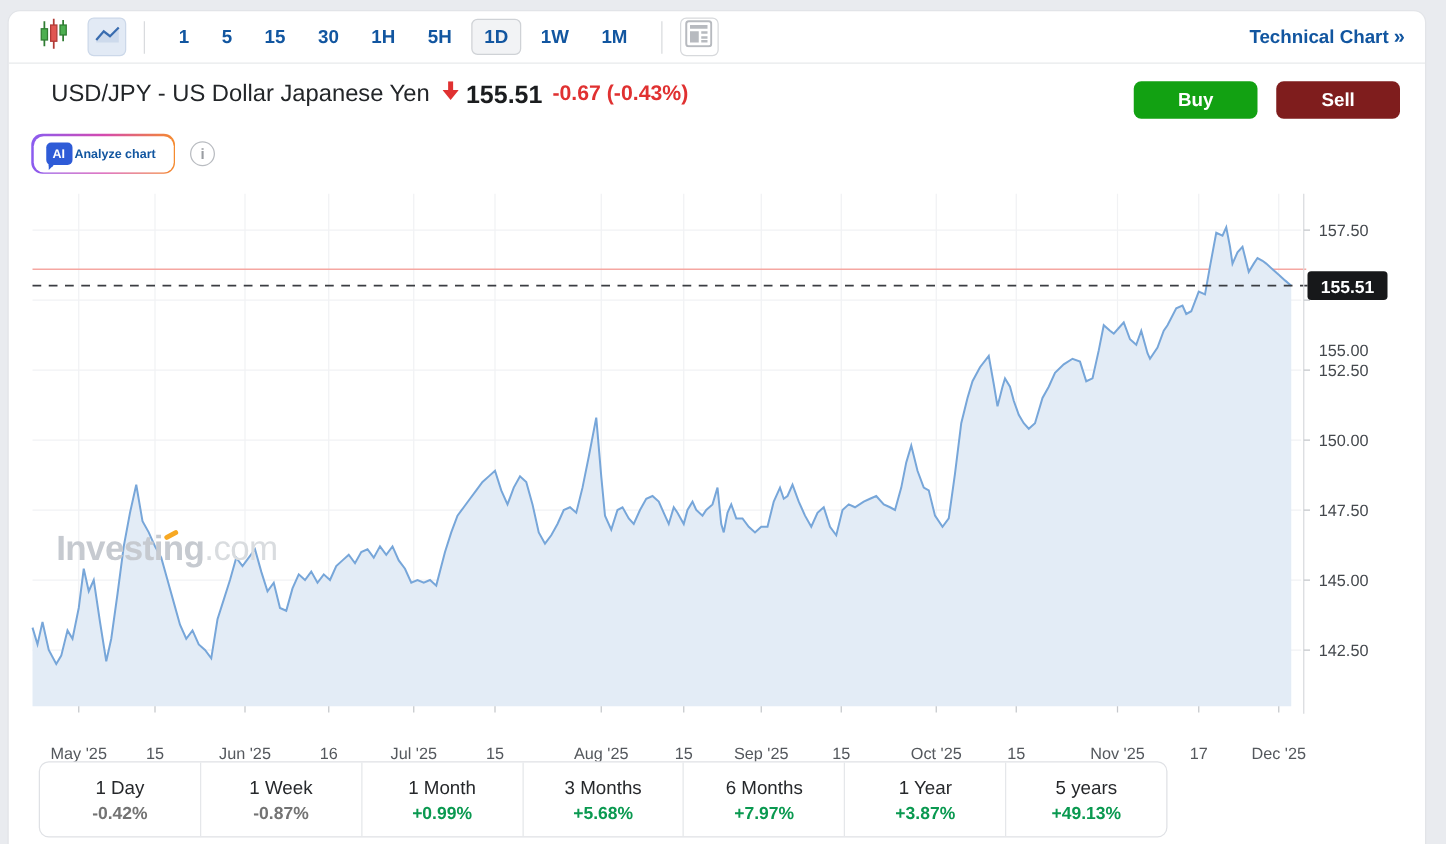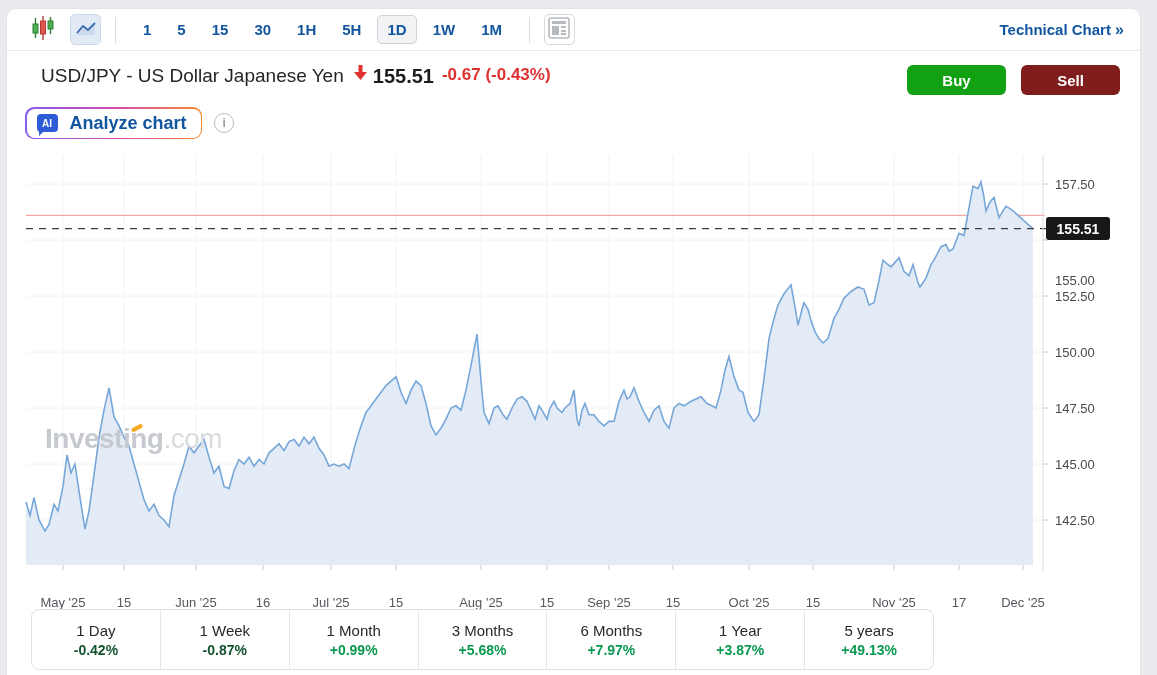--- a/index.html
+++ b/index.html
@@ -32,27 +32,27 @@
   .btn-buy,.btn-sell { width:99px; height:30px; border:none; border-radius:6px; color:#fff;
                        font-size:15px; font-weight:bold; cursor:pointer; font-family:Liberation Sans, sans-serif; }
   .btn-buy { background:#12a112; }
   .btn-sell { background:#7f1d1d; }
 
   
   .analyze-row { display:flex; align-items:center; gap:12px; padding:12px 0 0 18px; }
   .ai-btn-wrap { background:linear-gradient(90deg,#8a5cf0,#d44ab0,#f58b2e);
                  padding:1.5px; border-radius:9px; cursor:pointer; }
   .ai-btn { background:#fff; border-radius:8px; height:29px; display:flex; align-items:center;
-            gap:12px; padding:0 14px 0 10px; }
+            gap:2px; padding:0 14px 0 10px; }
   .ai-badge { position:relative; width:21px; height:18px; background:#2e5bd7; border-radius:4px;
               color:#fff; font-size:10px; font-weight:bold; display:flex; align-items:center;
               justify-content:center; }
   .ai-badge:after { content:""; position:absolute; left:2px; bottom:-4px; border:4px solid transparent;
                     border-top-color:#2e5bd7; border-left-color:#2e5bd7; border-width:3px 3px 3px 3px; }
-  .ai-label { font-size:18px; font-weight:bold; color:#1256a0; }
+  .ai-label { font-size:10px; font-weight:bold; color:#1256a0; }
   .info-icon { width:20px; height:20px; border:1.5px solid #b9bcc1; border-radius:50%;
                color:#9a9da2; font-size:12px; display:flex; align-items:center; justify-content:center;
                font-weight:bold; cursor:pointer; }
 
   
   .chart-wrap { position:relative; width:1135px; height:460px; margin-top:8px; }
   .chart-svg { position:absolute; left:0; top:0; }
   .watermark { position:absolute; left:38px; top:276px; font-size:28px; letter-spacing:-0.5px;
                user-select:none; white-space:nowrap; }
   .wm-bold { font-weight:bold; color:#c6cad0; }
@@ -69,21 +69,21 @@
                align-items:center; justify-content:center; z-index:3; }
 
   
   .perf { position:absolute; left:24px; top:600px; width:903px; height:61px;
           border:1px solid #dfe1e5; border-radius:8px; background:#fff; display:flex; }
   .perf-cell { flex:1; display:flex; flex-direction:column; align-items:center; justify-content:center;
                gap:3px; border-right:1px solid #e5e7ea; cursor:pointer; }
   .perf-cell:last-child { border-right:none; }
   .perf-label { font-size:15px; color:#26282b; }
   .perf-value { font-size:14px; font-weight:bold; }
-  .val-up { color:#0a9950; } .val-down { color:#14532d; }
+  .val-up { color:#0a9950; } .val-down { color:#737373; }
 </style>
 </head>
 <body>
 
 <div class="card">
 
   <div class="toolbar">
     <div class="icon-btn">
       <span>
         <svg width="22" height="28" viewBox="0 0 22 28">

